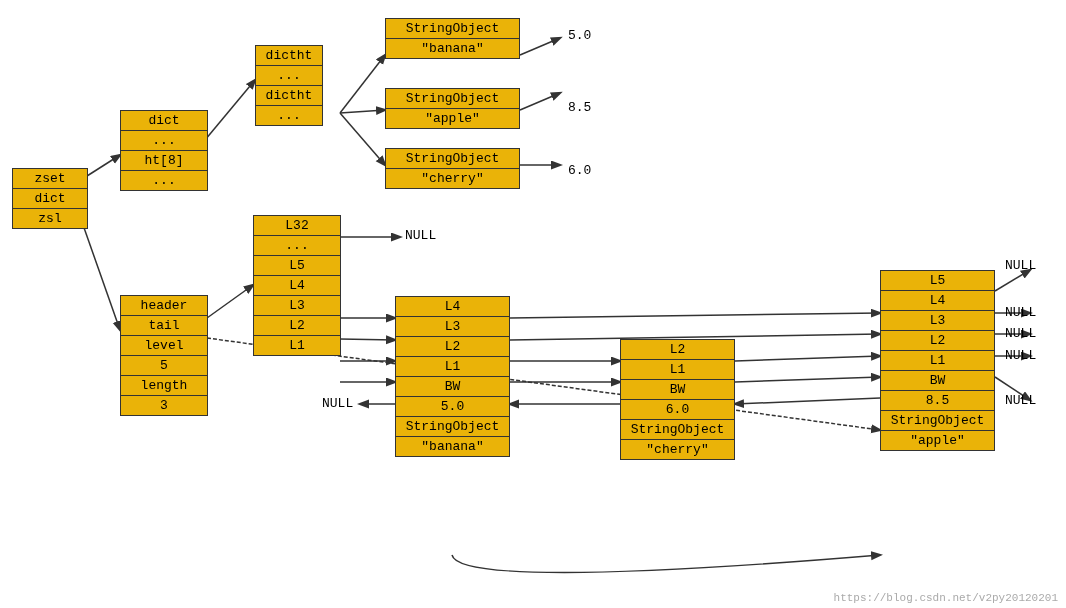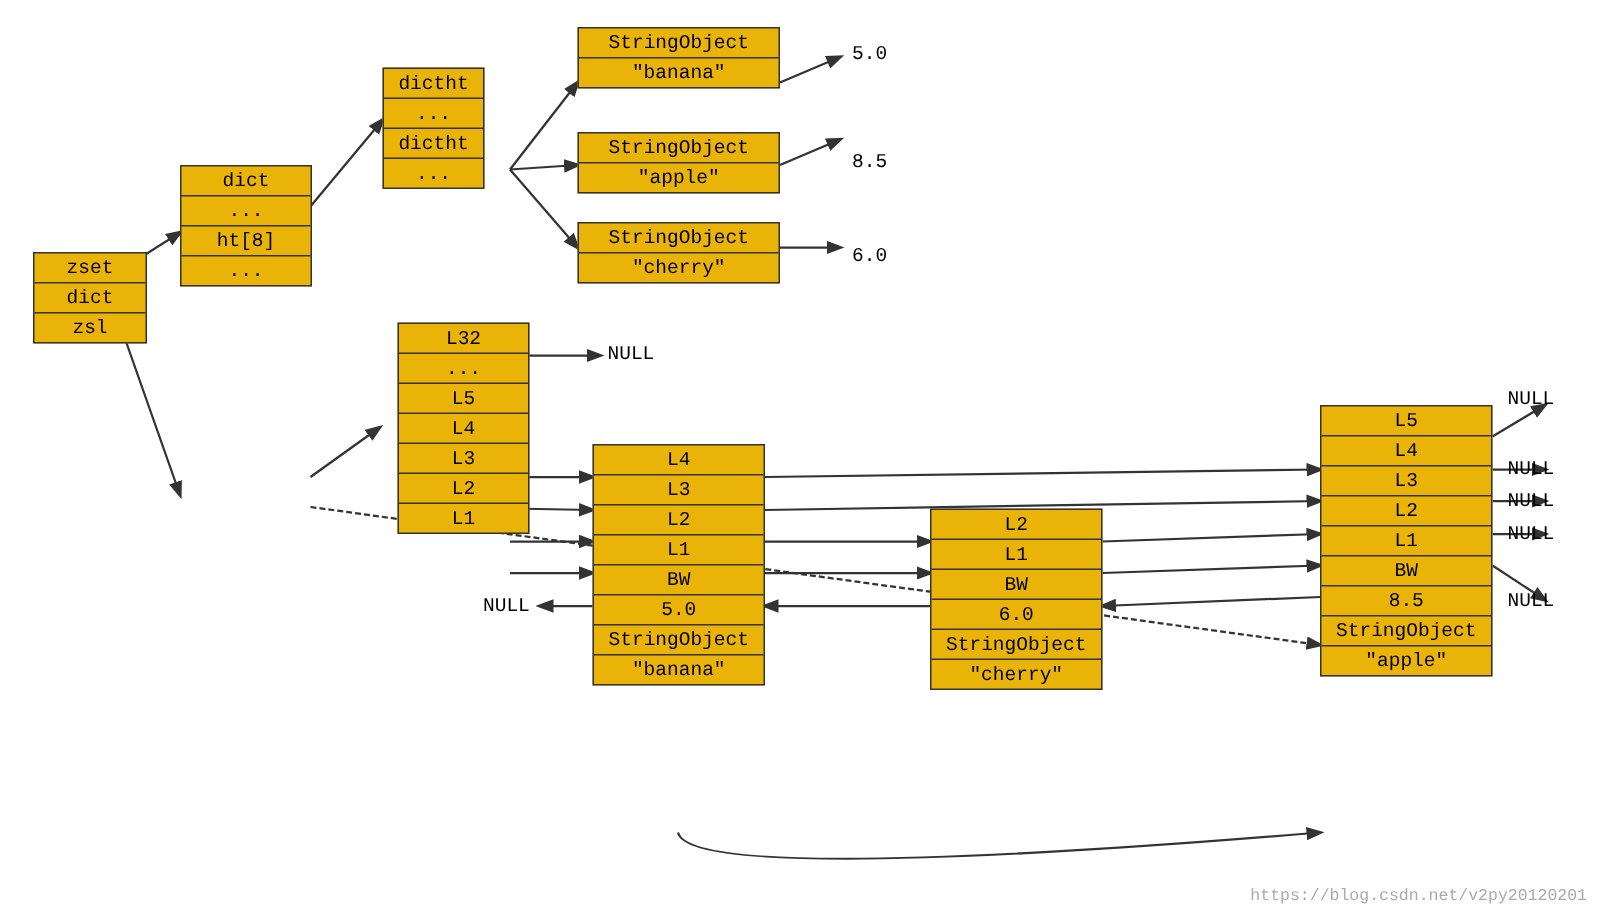--- a/index.html
+++ b/index.html
@@ -114,21 +114,21 @@
 
     <path d="M452 555 Q 460 590 880 555" stroke="#333" stroke-width="1.5" fill="none" marker-end="url(#arr)"></path>
 
     <defs>
       <marker id="arr" markerWidth="8" markerHeight="8" refX="6" refY="3" orient="auto">
         <path d="M0,0 L0,6 L8,3 z" fill="#333"></path>
       </marker>
     </defs>
   </svg>
 
-  <div class="box" style="left:22px;top:168px;width:76px;">
+  <div class="box" style="left:12px;top:168px;width:76px;">
     <div class="box-cell">zset</div>
     <div class="box-cell">dict</div>
     <div class="box-cell">zsl</div>
   </div>
 
   <div class="box" style="left:120px;top:110px;width:88px;">
     <div class="box-cell">dict</div>
     <div class="box-cell">...</div>
     <div class="box-cell">ht[8]</div>
     <div class="box-cell">...</div>
@@ -155,22 +155,30 @@
 
   <span style="position:absolute;left:568px;top:100px;">8.5</span>
 
   <div class="box" style="left:385px;top:148px;width:135px;">
     <div class="box-cell">StringObject</div>
     <div class="box-cell">"cherry"</div>
   </div>
 
   <span style="position:absolute;left:568px;top:163px;">6.0</span>
 
-
-  <div class="box" style="left:253px;top:215px;width:88px;margin-left:12px;">
+  <div class="box" style="left:120px;top:295px;width:88px;">
+    <div class="box-cell">header</div>
+    <div class="box-cell">tail</div>
+    <div class="box-cell">level</div>
+    <div class="box-cell">5</div>
+    <div class="box-cell">length</div>
+    <div class="box-cell">3</div>
+  </div>
+
+  <div class="box" style="left:253px;top:215px;width:88px;">
     <div class="box-cell">L32</div>
     <div class="box-cell">...</div>
     <div class="box-cell">L5</div>
     <div class="box-cell">L4</div>
     <div class="box-cell">L3</div>
     <div class="box-cell">L2</div>
     <div class="box-cell">L1</div>
   </div>
 
   <span style="position:absolute;left:405px;top:228px;">NULL</span>

